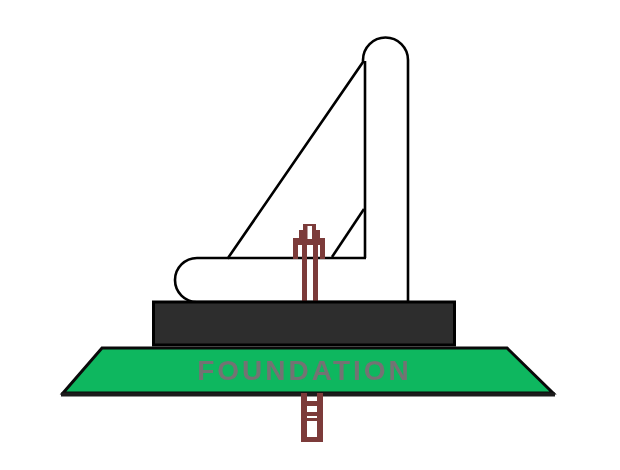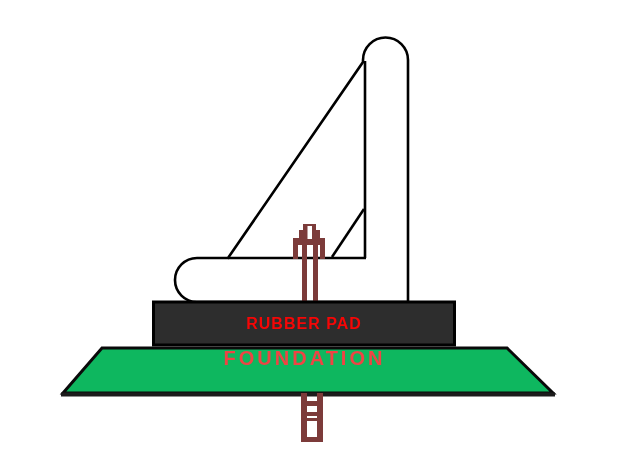--- a/index.html
+++ b/index.html
@@ -33,29 +33,29 @@
     height: 43px;
     display: flex;
     align-items: center;
     justify-content: center;
     font-size: 16px;
     letter-spacing: 1px;
     color: #f50606;
   }
   .label-foundation {
     left: 102px;
-    top: 336px;
+    top: 348px;
     width: 405px;
     height: 45px;
     display: flex;
     align-items: center;
     justify-content: center;
-    font-size: 20px;
+    font-size: 28px;
     letter-spacing: 3px;
-    color: #ef4444;
+    color: #737373;
   }
   .label-bolt {
     left: 461px;
     top: 243px;
     font-size: 19px;
     letter-spacing: 1px;
     color: #fb0505;
   }
 </style>
 </head>
@@ -89,18 +89,17 @@
     <g fill="#7c3b3a">
       <rect x="301" y="393" width="6" height="49"></rect>
       <rect x="317" y="393" width="6" height="49"></rect>
       <rect x="305" y="401" width="14" height="5"></rect>
       <rect x="305" y="412" width="14" height="4"></rect>
       <rect x="305" y="418" width="14" height="3"></rect>
       <rect x="301" y="437" width="22" height="5"></rect>
     </g>
   </svg>
 
-  <div class="label label-rubber-pad">RUBBER PAD</div>
 
   <div class="label label-foundation">FOUNDATION</div>
 
 
 </div>
 
 </body></html>

